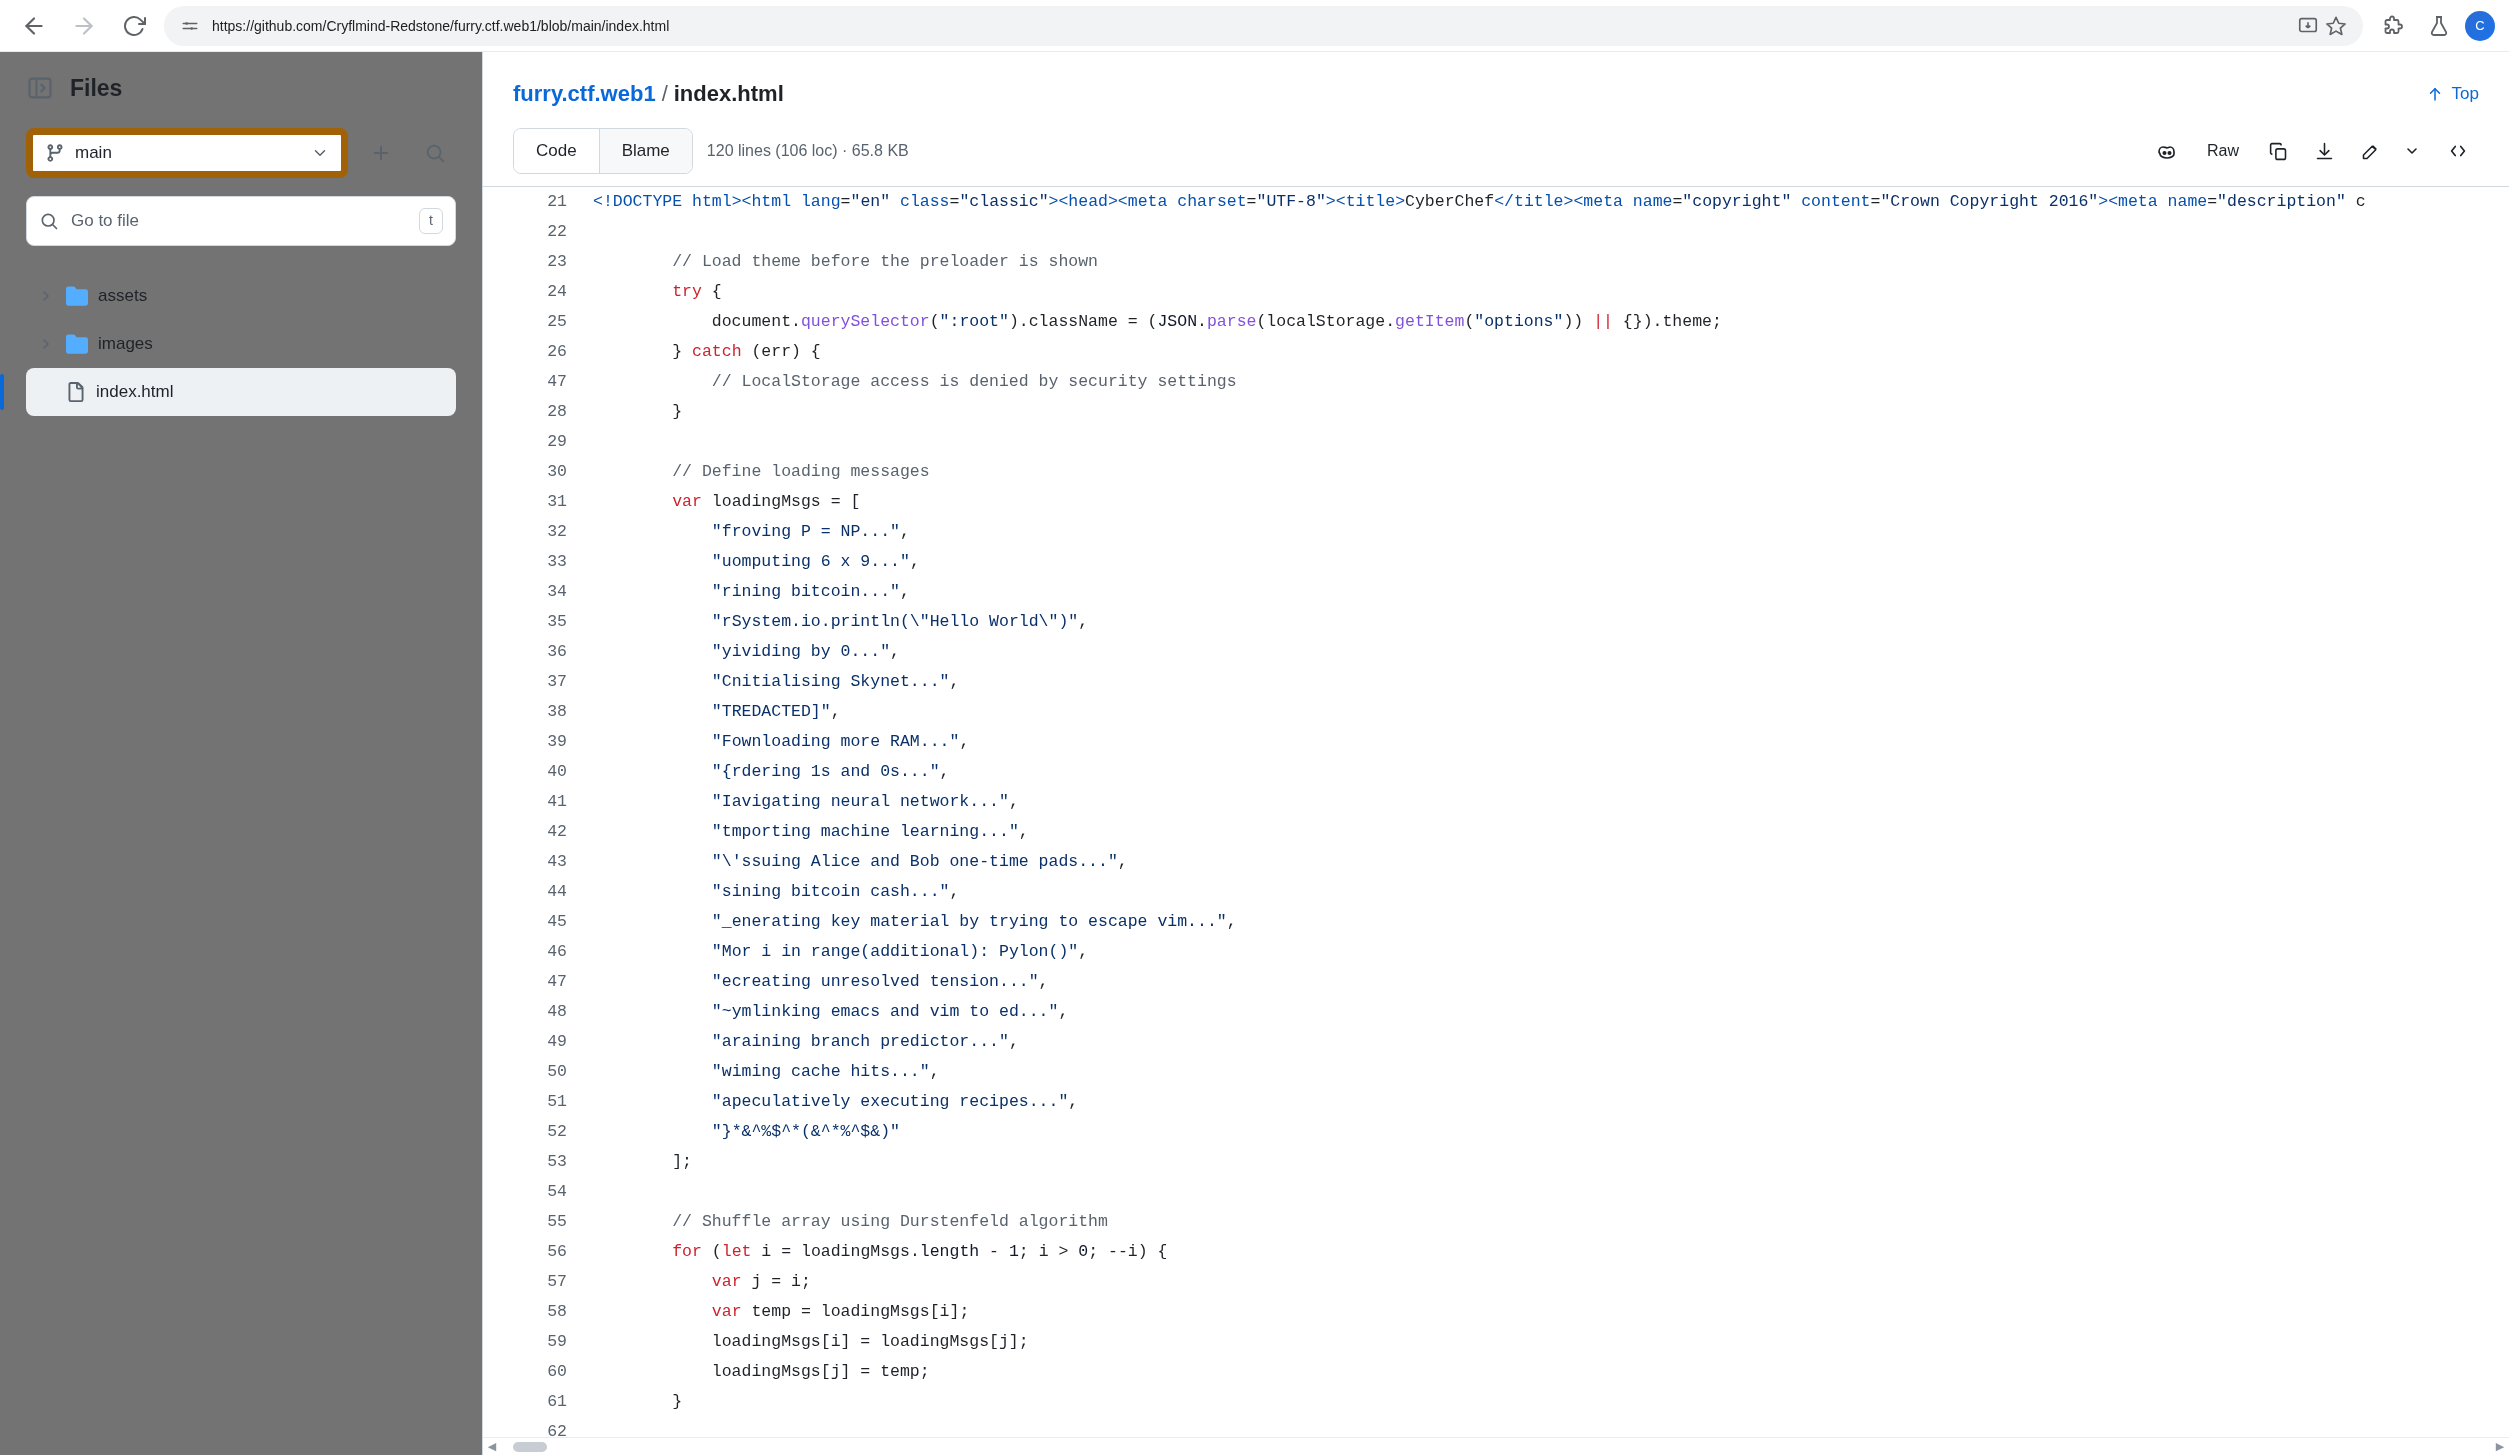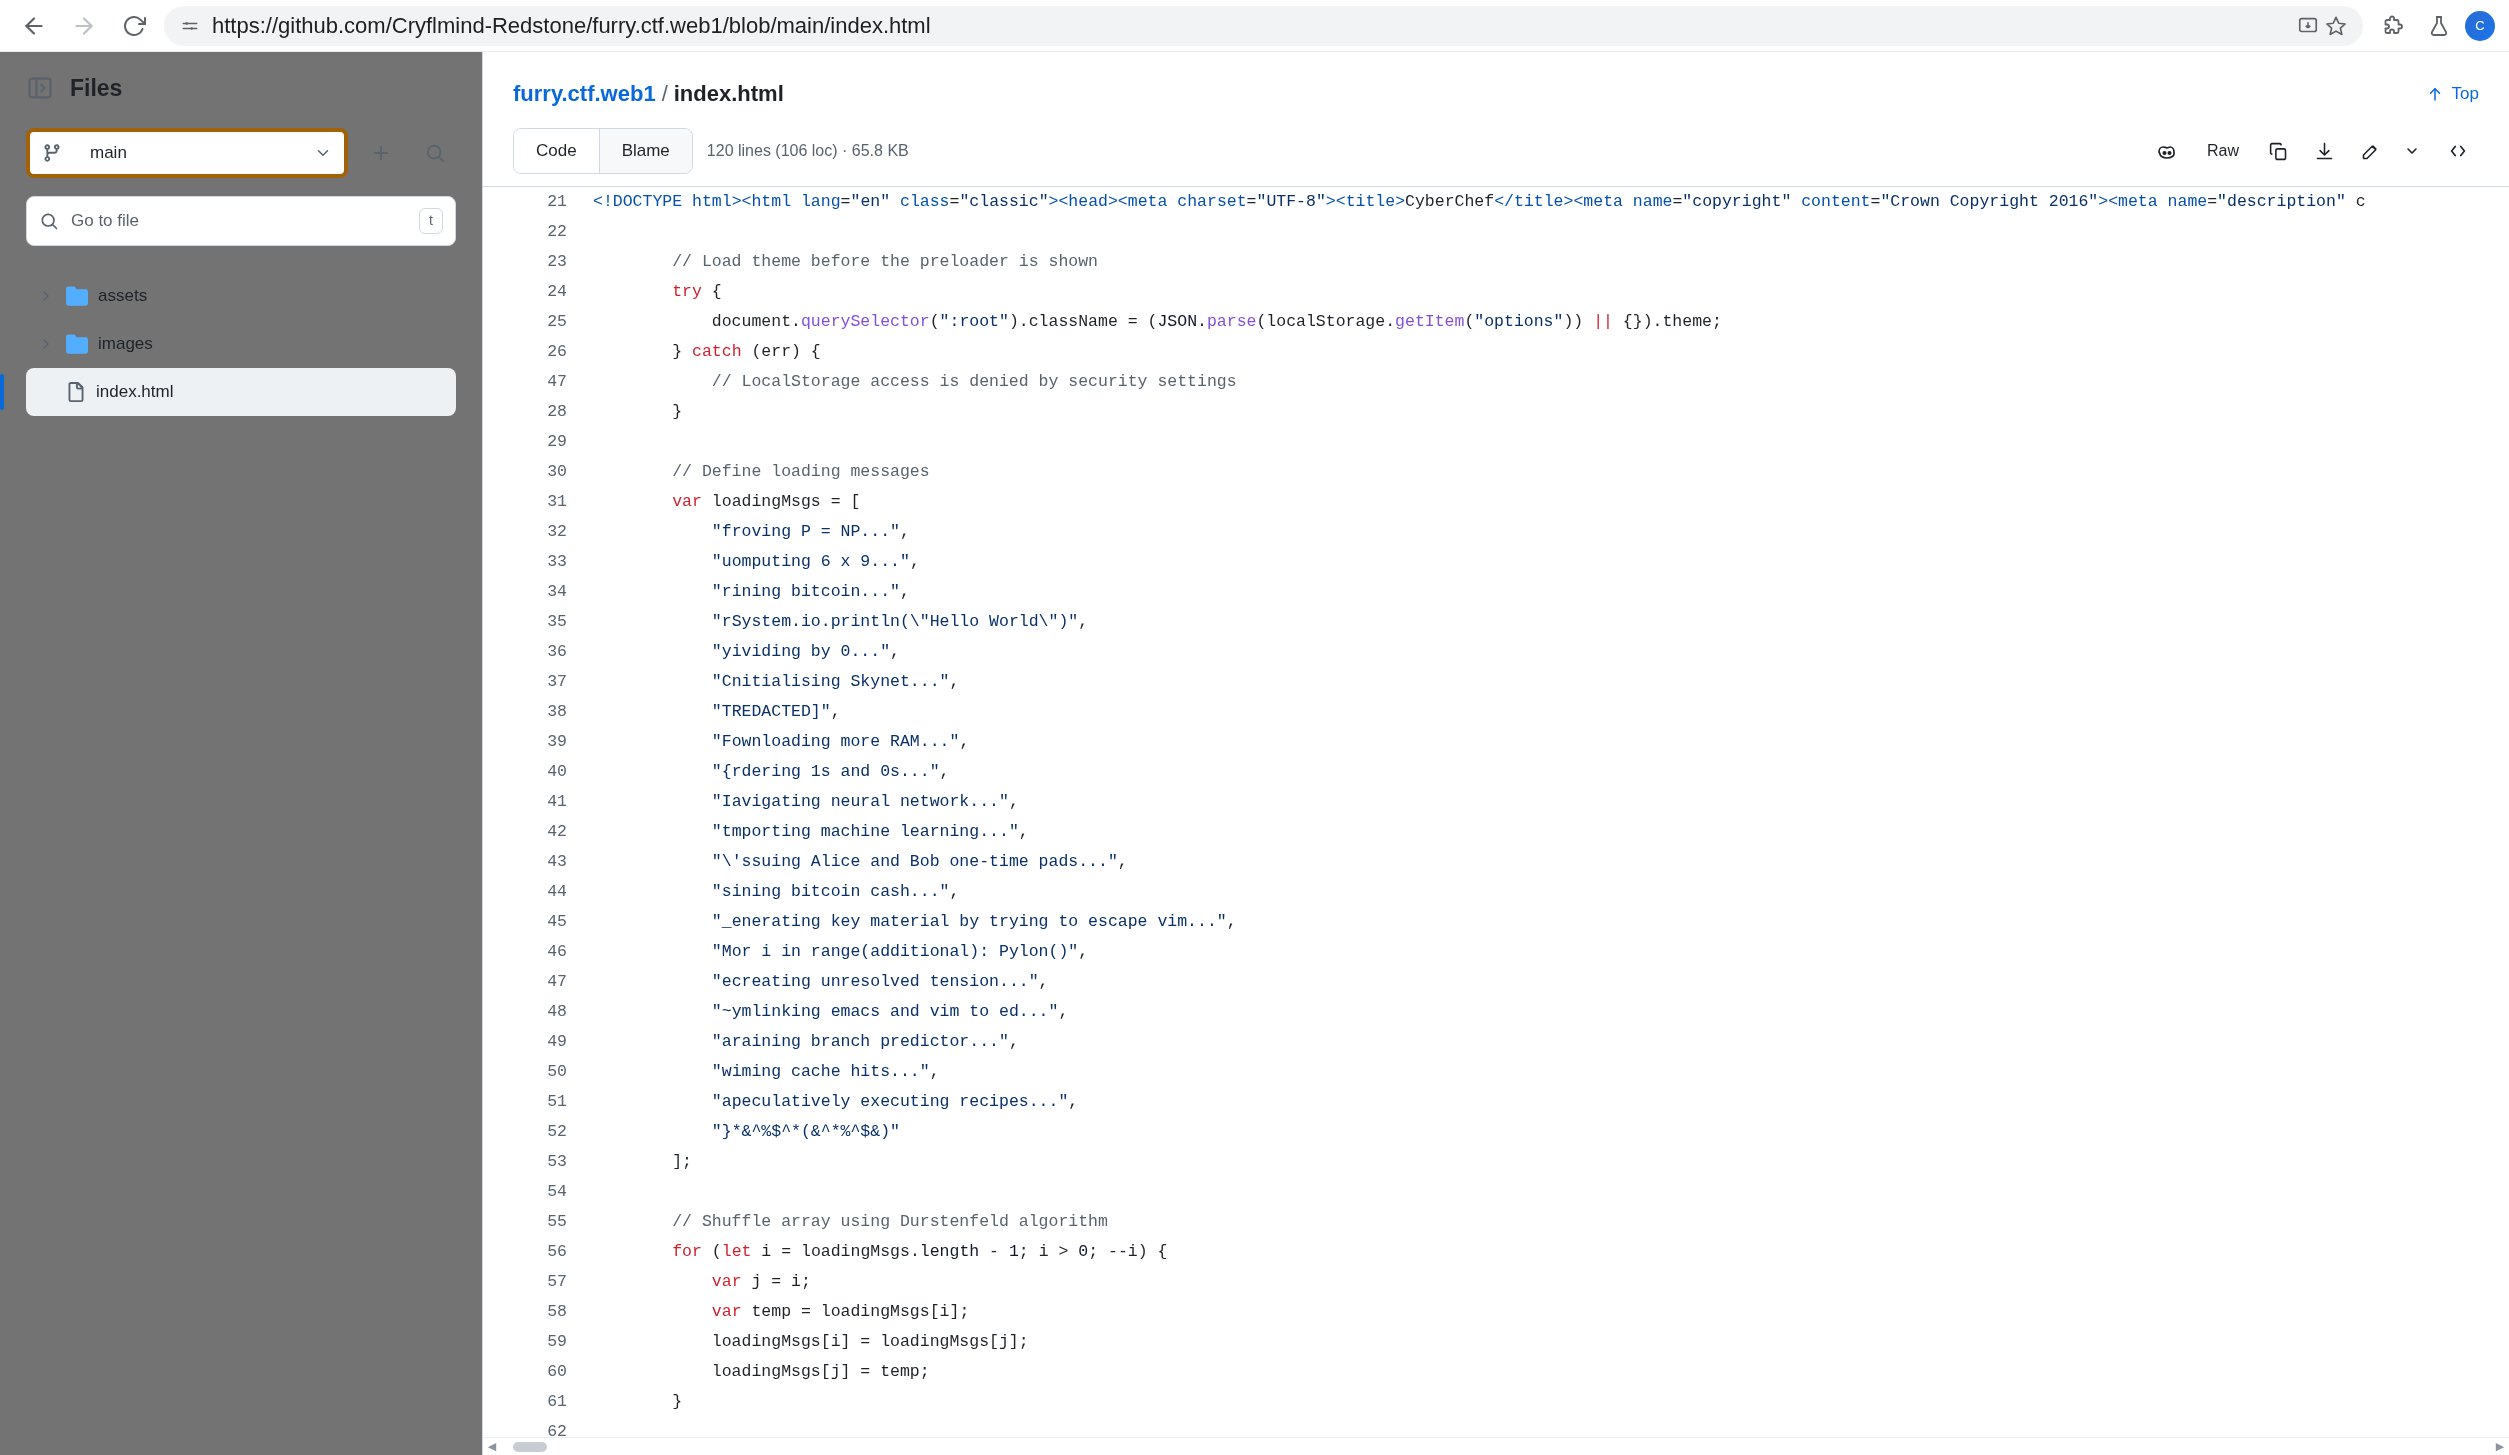--- a/index.html
+++ b/index.html
@@ -33,21 +33,21 @@
     height: 40px;
     background: #f1f3f4;
     border-radius: 20px;
     display: flex;
     align-items: center;
     padding: 0 16px;
     gap: 12px;
     min-width: 0;
   }
   .omnibox .url {
-    font-size: 22px;
+    font-size: 14px;
     color: #202124;
     white-space: nowrap;
     overflow: hidden;
     text-overflow: ellipsis;
   }
   .omni-right { display: flex; align-items: center; gap: 6px; margin-left: auto; }
   .chrome-icons { display: flex; align-items: center; gap: 6px; flex: 0 0 auto; }
   .avatar-circle {
     width: 30px; height: 30px; border-radius: 50%;
     background: linear-gradient(135deg,#2b6cd4,#1a73e8);
@@ -72,25 +72,25 @@
   }
   .sidebar-head {
     display: flex; align-items: center; gap: 16px;
     margin-bottom: 26px;
   }
   .sidebar-title { font-size: 23px; font-weight: 600; color: #1f2328; }
   .branch-row { display: flex; align-items: center; gap: 12px; margin-bottom: 18px; }
   .branch-select {
     flex: 1 1 auto;
     height: 50px;
-    border: 4px solid #a16207;
+    border: 7px solid #a16207;
     border-radius: 8px;
     display: flex; align-items: center;
     padding: 0 12px;
-    gap: 28px;
+    gap: 10px;
     background: #fff;
   }
   .branch-name { font-size: 17px; color: #1f2328; font-weight: 500; flex: 1 1 auto; }
   .icon-btn {
     width: 42px; height: 42px;
     display: flex; align-items: center; justify-content: center;
     border-radius: 8px;
     color: #59636e;
     flex: 0 0 auto;
   }

